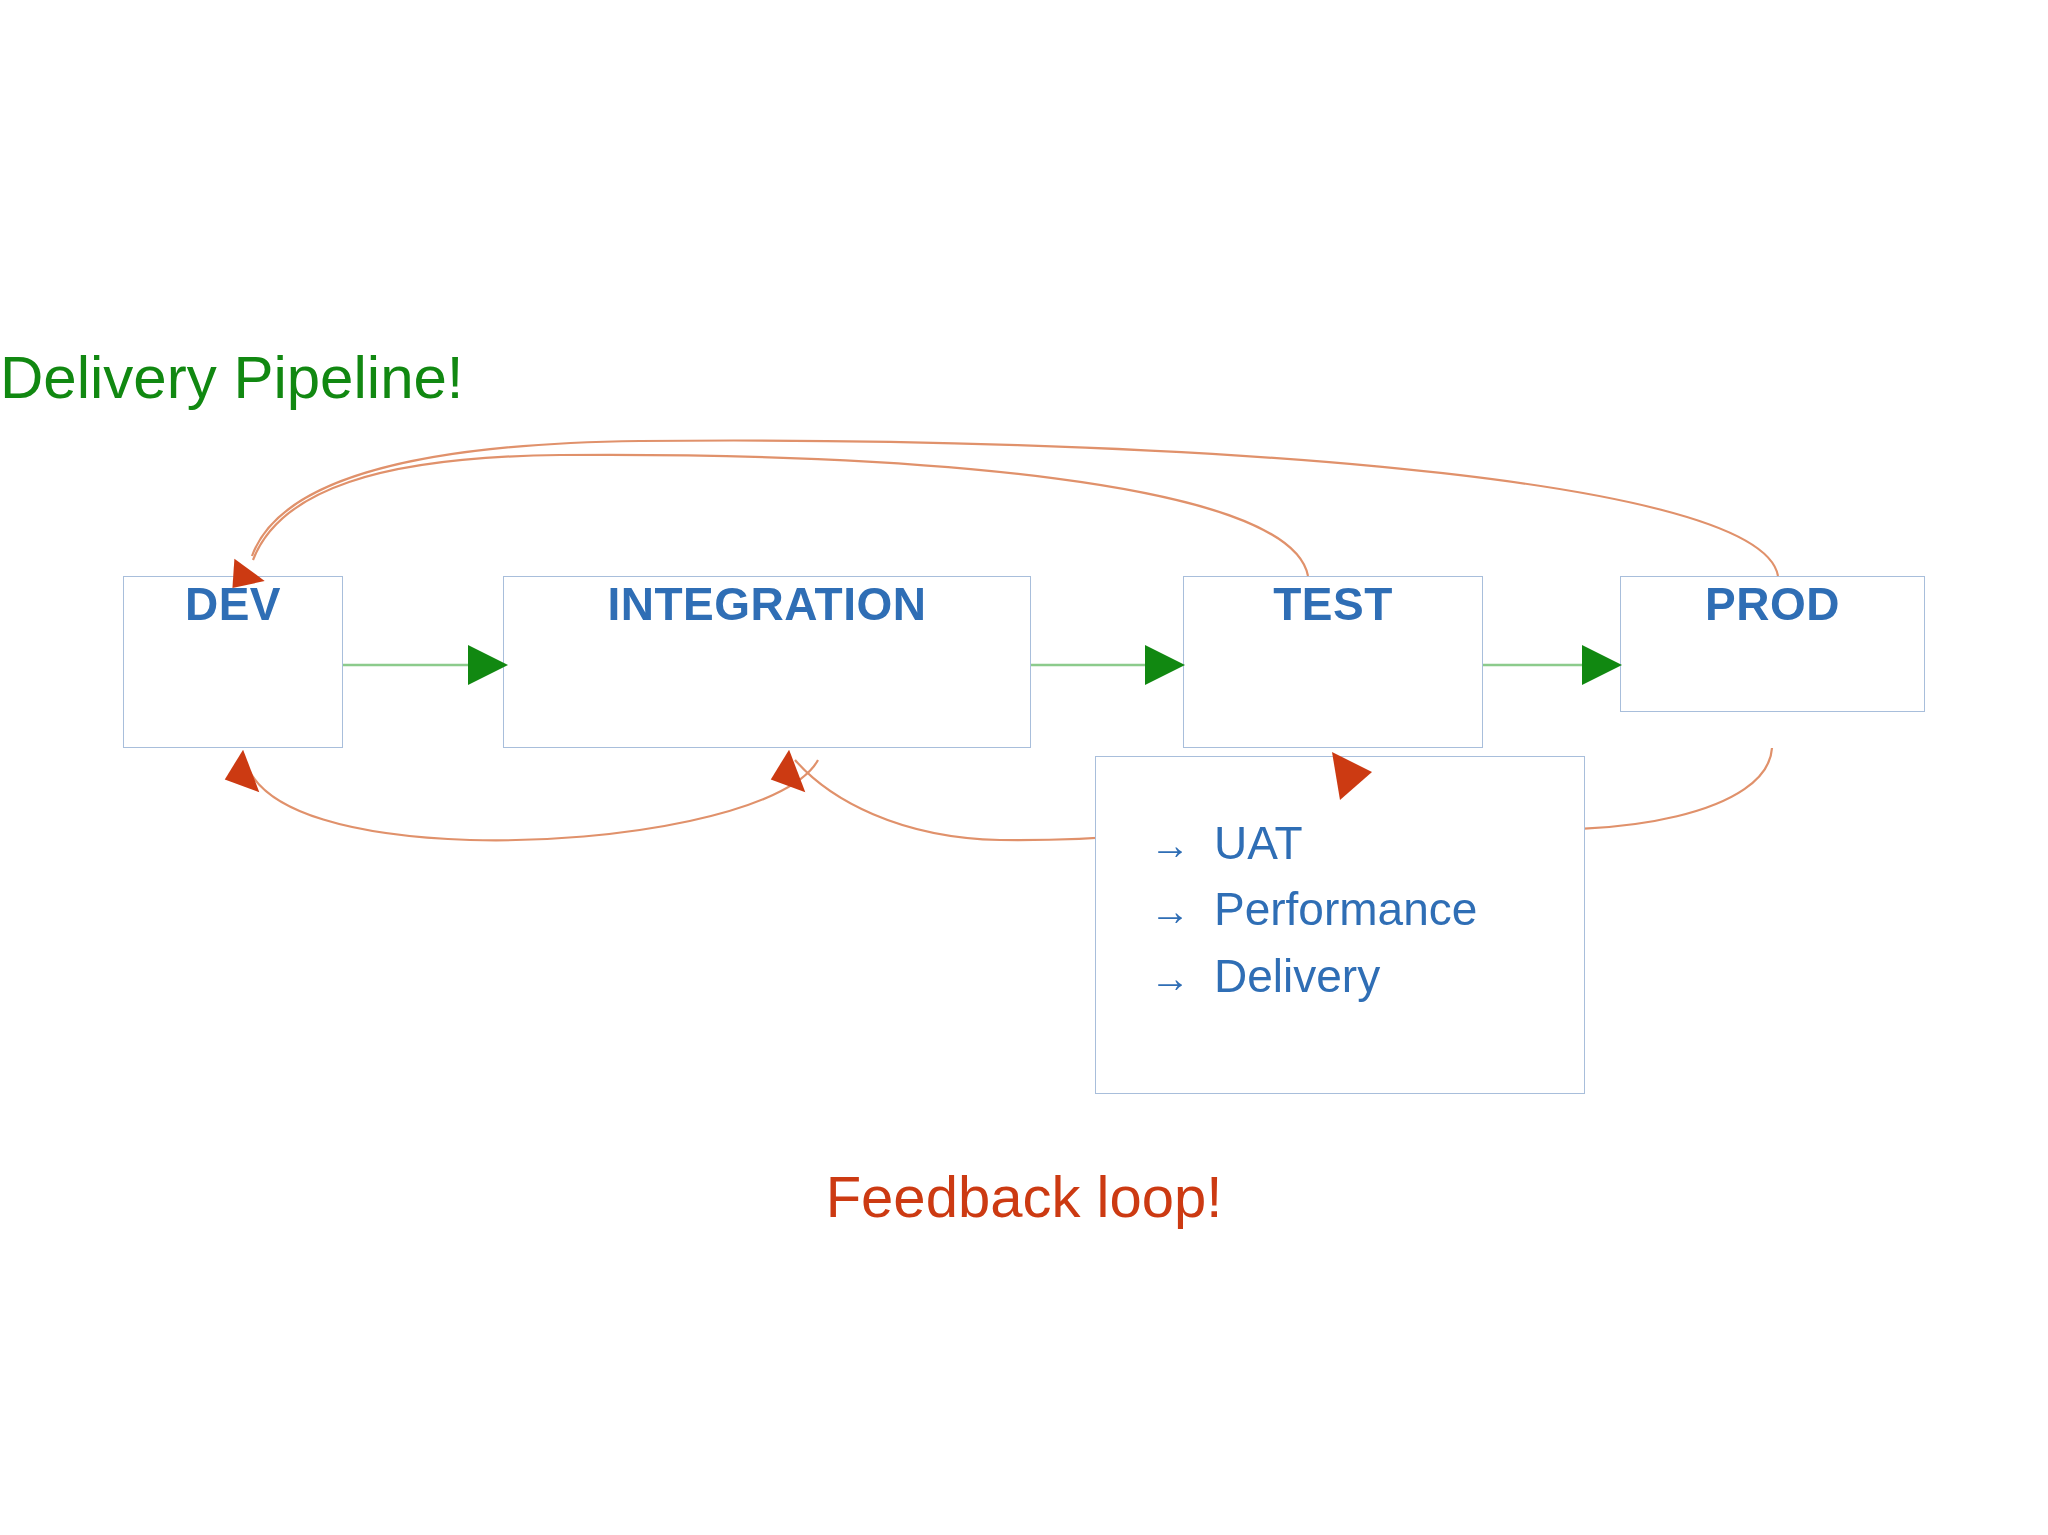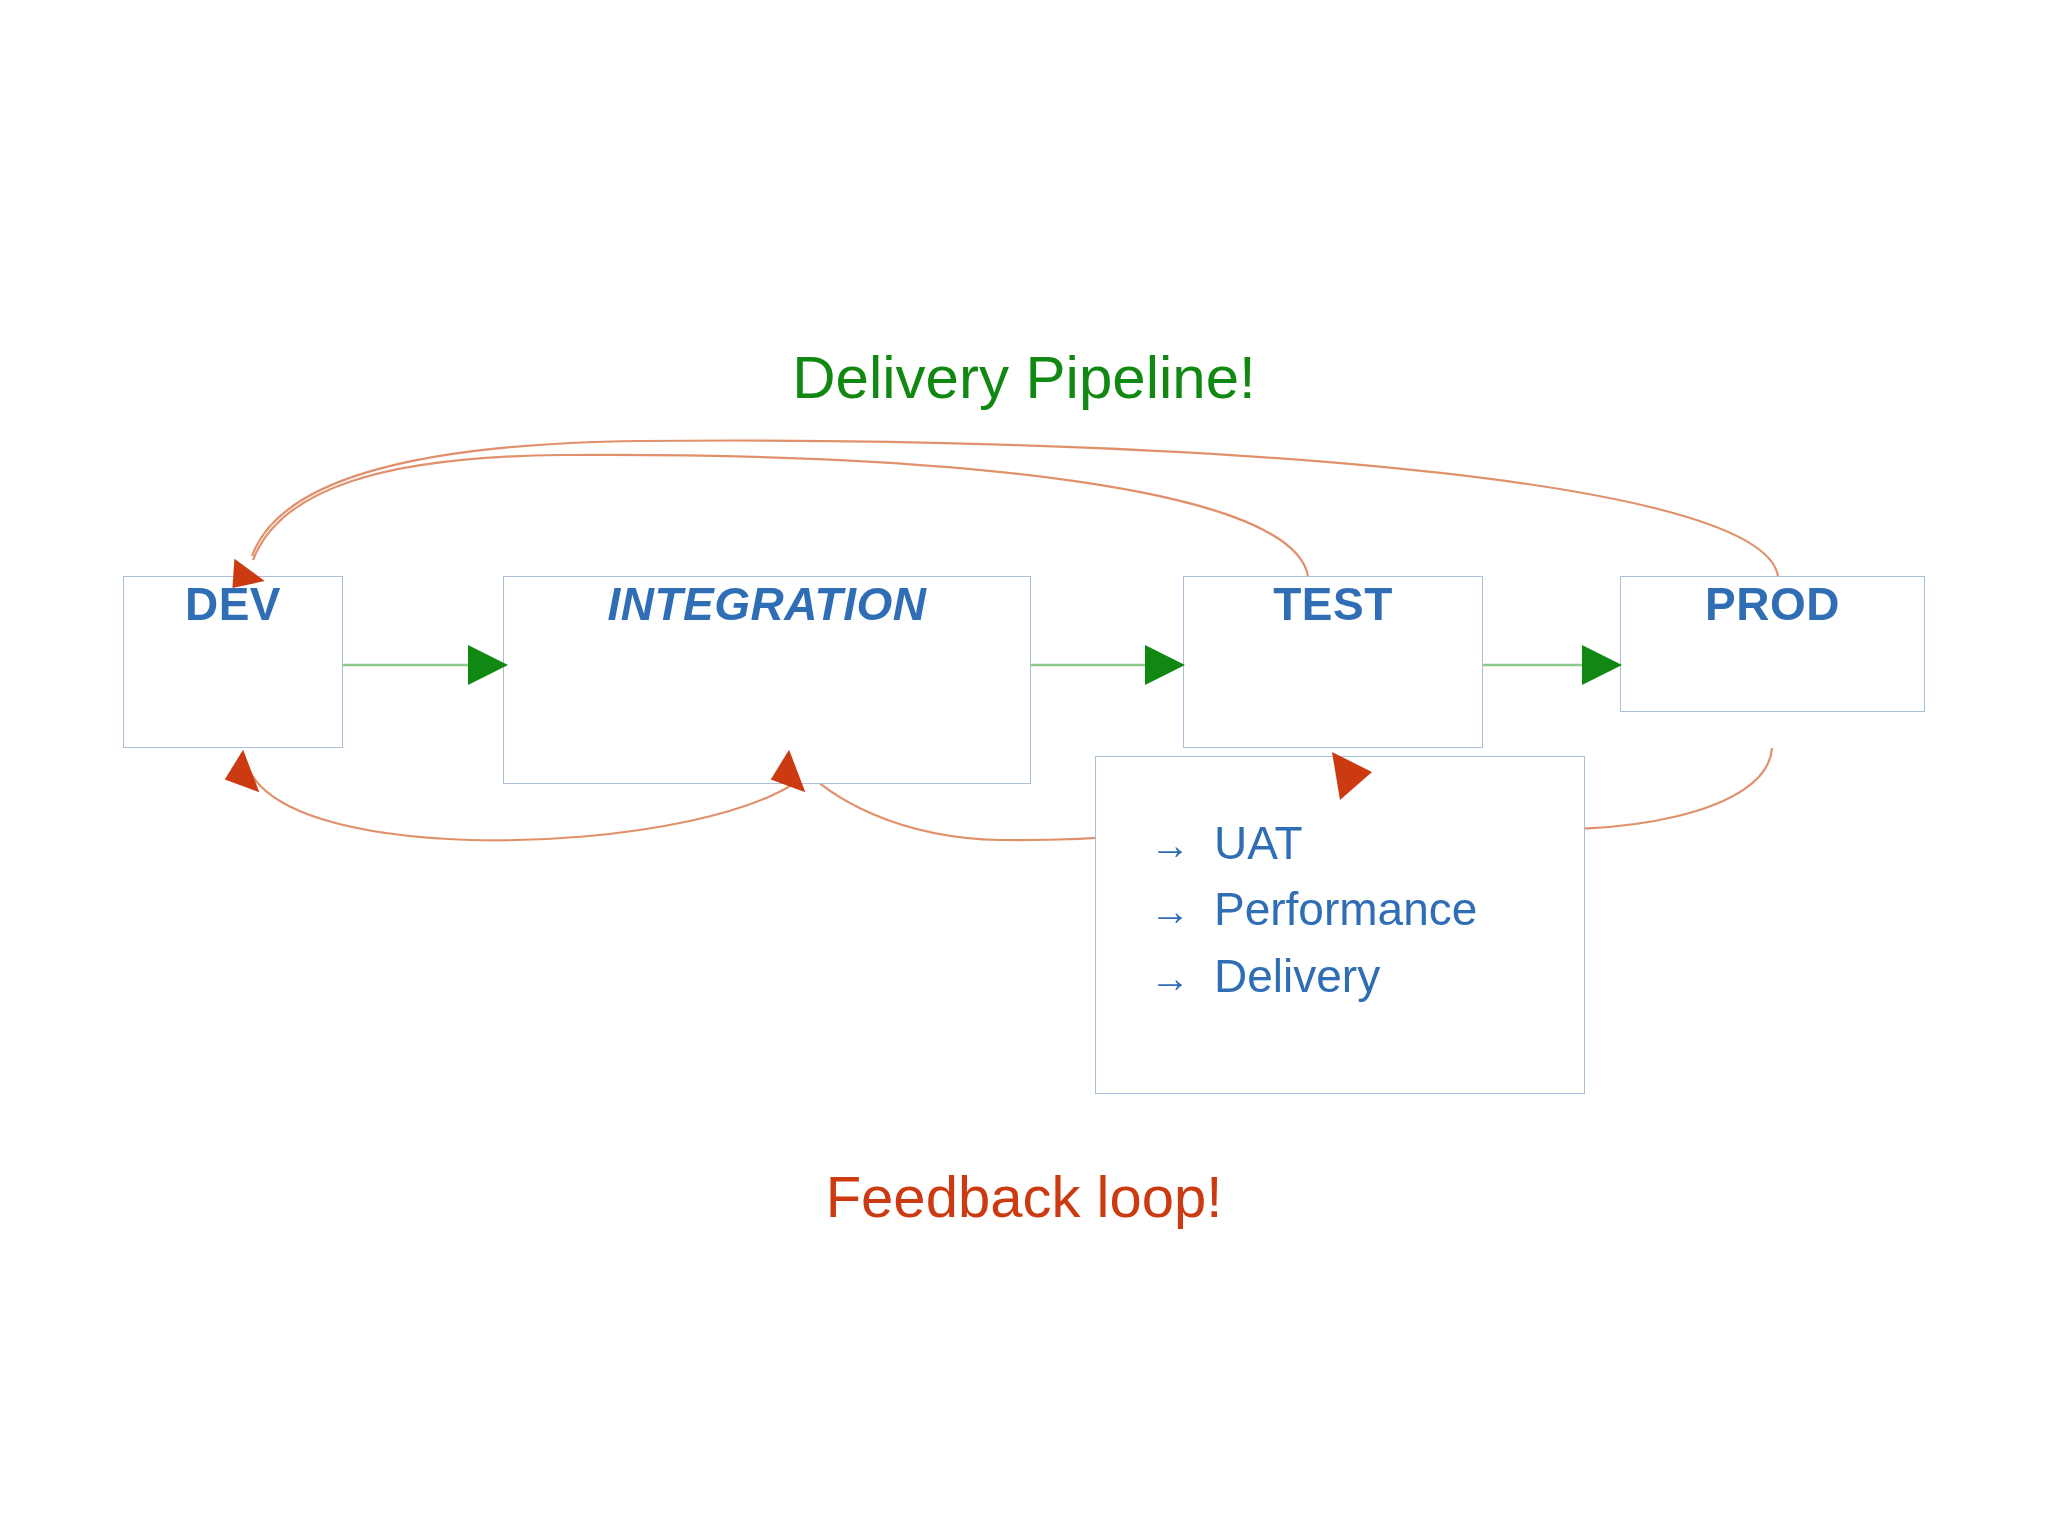--- a/index.html
+++ b/index.html
@@ -23,21 +23,21 @@
   .title-text {
     position: absolute;
     white-space: nowrap;
     font-weight: 400;
     line-height: 1;
   }
   #pipeline-title {
     left: 0;
     width: 2048px;
     top: 348px;
-    text-align: center;
+    text-align: left;
     font-size: 60px;
     color: #118811;
   }
   #feedback-title {
     left: 0;
     width: 2048px;
     top: 1168px;
     text-align: center;
     font-size: 58px;
     color: #CC3A12;
@@ -56,21 +56,21 @@
   }
   .stage-label {
     font-size: 46px;
     font-weight: bold;
     color: #2F6EB5;
     letter-spacing: 0.5px;
     white-space: nowrap;
   }
 
   #box-dev        { left: 123px;  top: 576px;  width: 220px; height: 172px; }
-  #box-integration{ left: 503px;  top: 576px;  width: 528px; height: 208px; font-style: italic; }
+  #box-integration{ left: 503px;  top: 576px;  width: 528px; height: 172px; }
   #box-test       { left: 1183px; top: 576px;  width: 300px; height: 172px; }
   #box-prod       { left: 1620px; top: 576px;  width: 305px; height: 136px; }
 
   
   #detail-box {
     position: absolute;
     left: 1095px;
     top: 756px;
     width: 490px;
     height: 338px;

